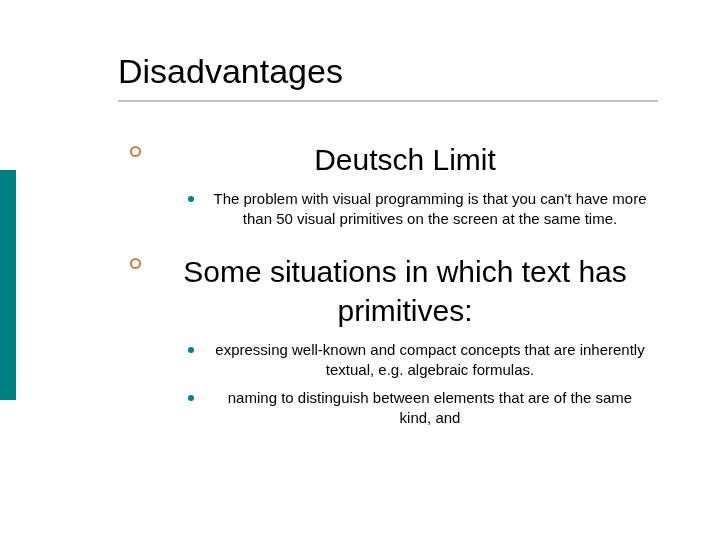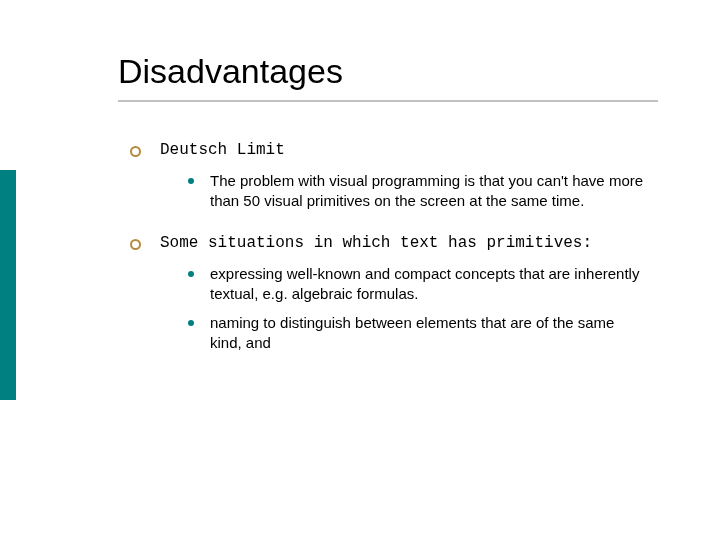--- a/index.html
+++ b/index.html
@@ -9,20 +9,21 @@
     height: 540px;
     background: #ffffff;
     font-family: Verdana, Arial, sans-serif;
     color: #000000;
   }
   .slide {
     position: relative;
     width: 720px;
     height: 412px;
     box-sizing: border-box;
+    text-align: center;
   }
   .sidebar {
     position: absolute;
     left: 0;
     top: 170px;
     width: 16px;
     height: 230px;
     background: #008080; 
   }
   .title {
@@ -43,24 +44,23 @@
   }
   .content {
     position: absolute;
     left: 130px;
     top: 140px;
     width: 520px;
   }
   .lvl1 {
     position: relative;
     padding-left: 30px;
-    font-size: 16px;
+    font-size: 30px;
     line-height: 1.3;
     margin-bottom: 10px;
-    font-family: Liberation Mono, monospace;
   }
   .lvl1 .bullet {
     position: absolute;
     left: 0;
     top: 6px;
     width: 11px;
     height: 11px;
     border: 2px solid #b58a3f;
     border-radius: 50%;
     box-sizing: border-box;

